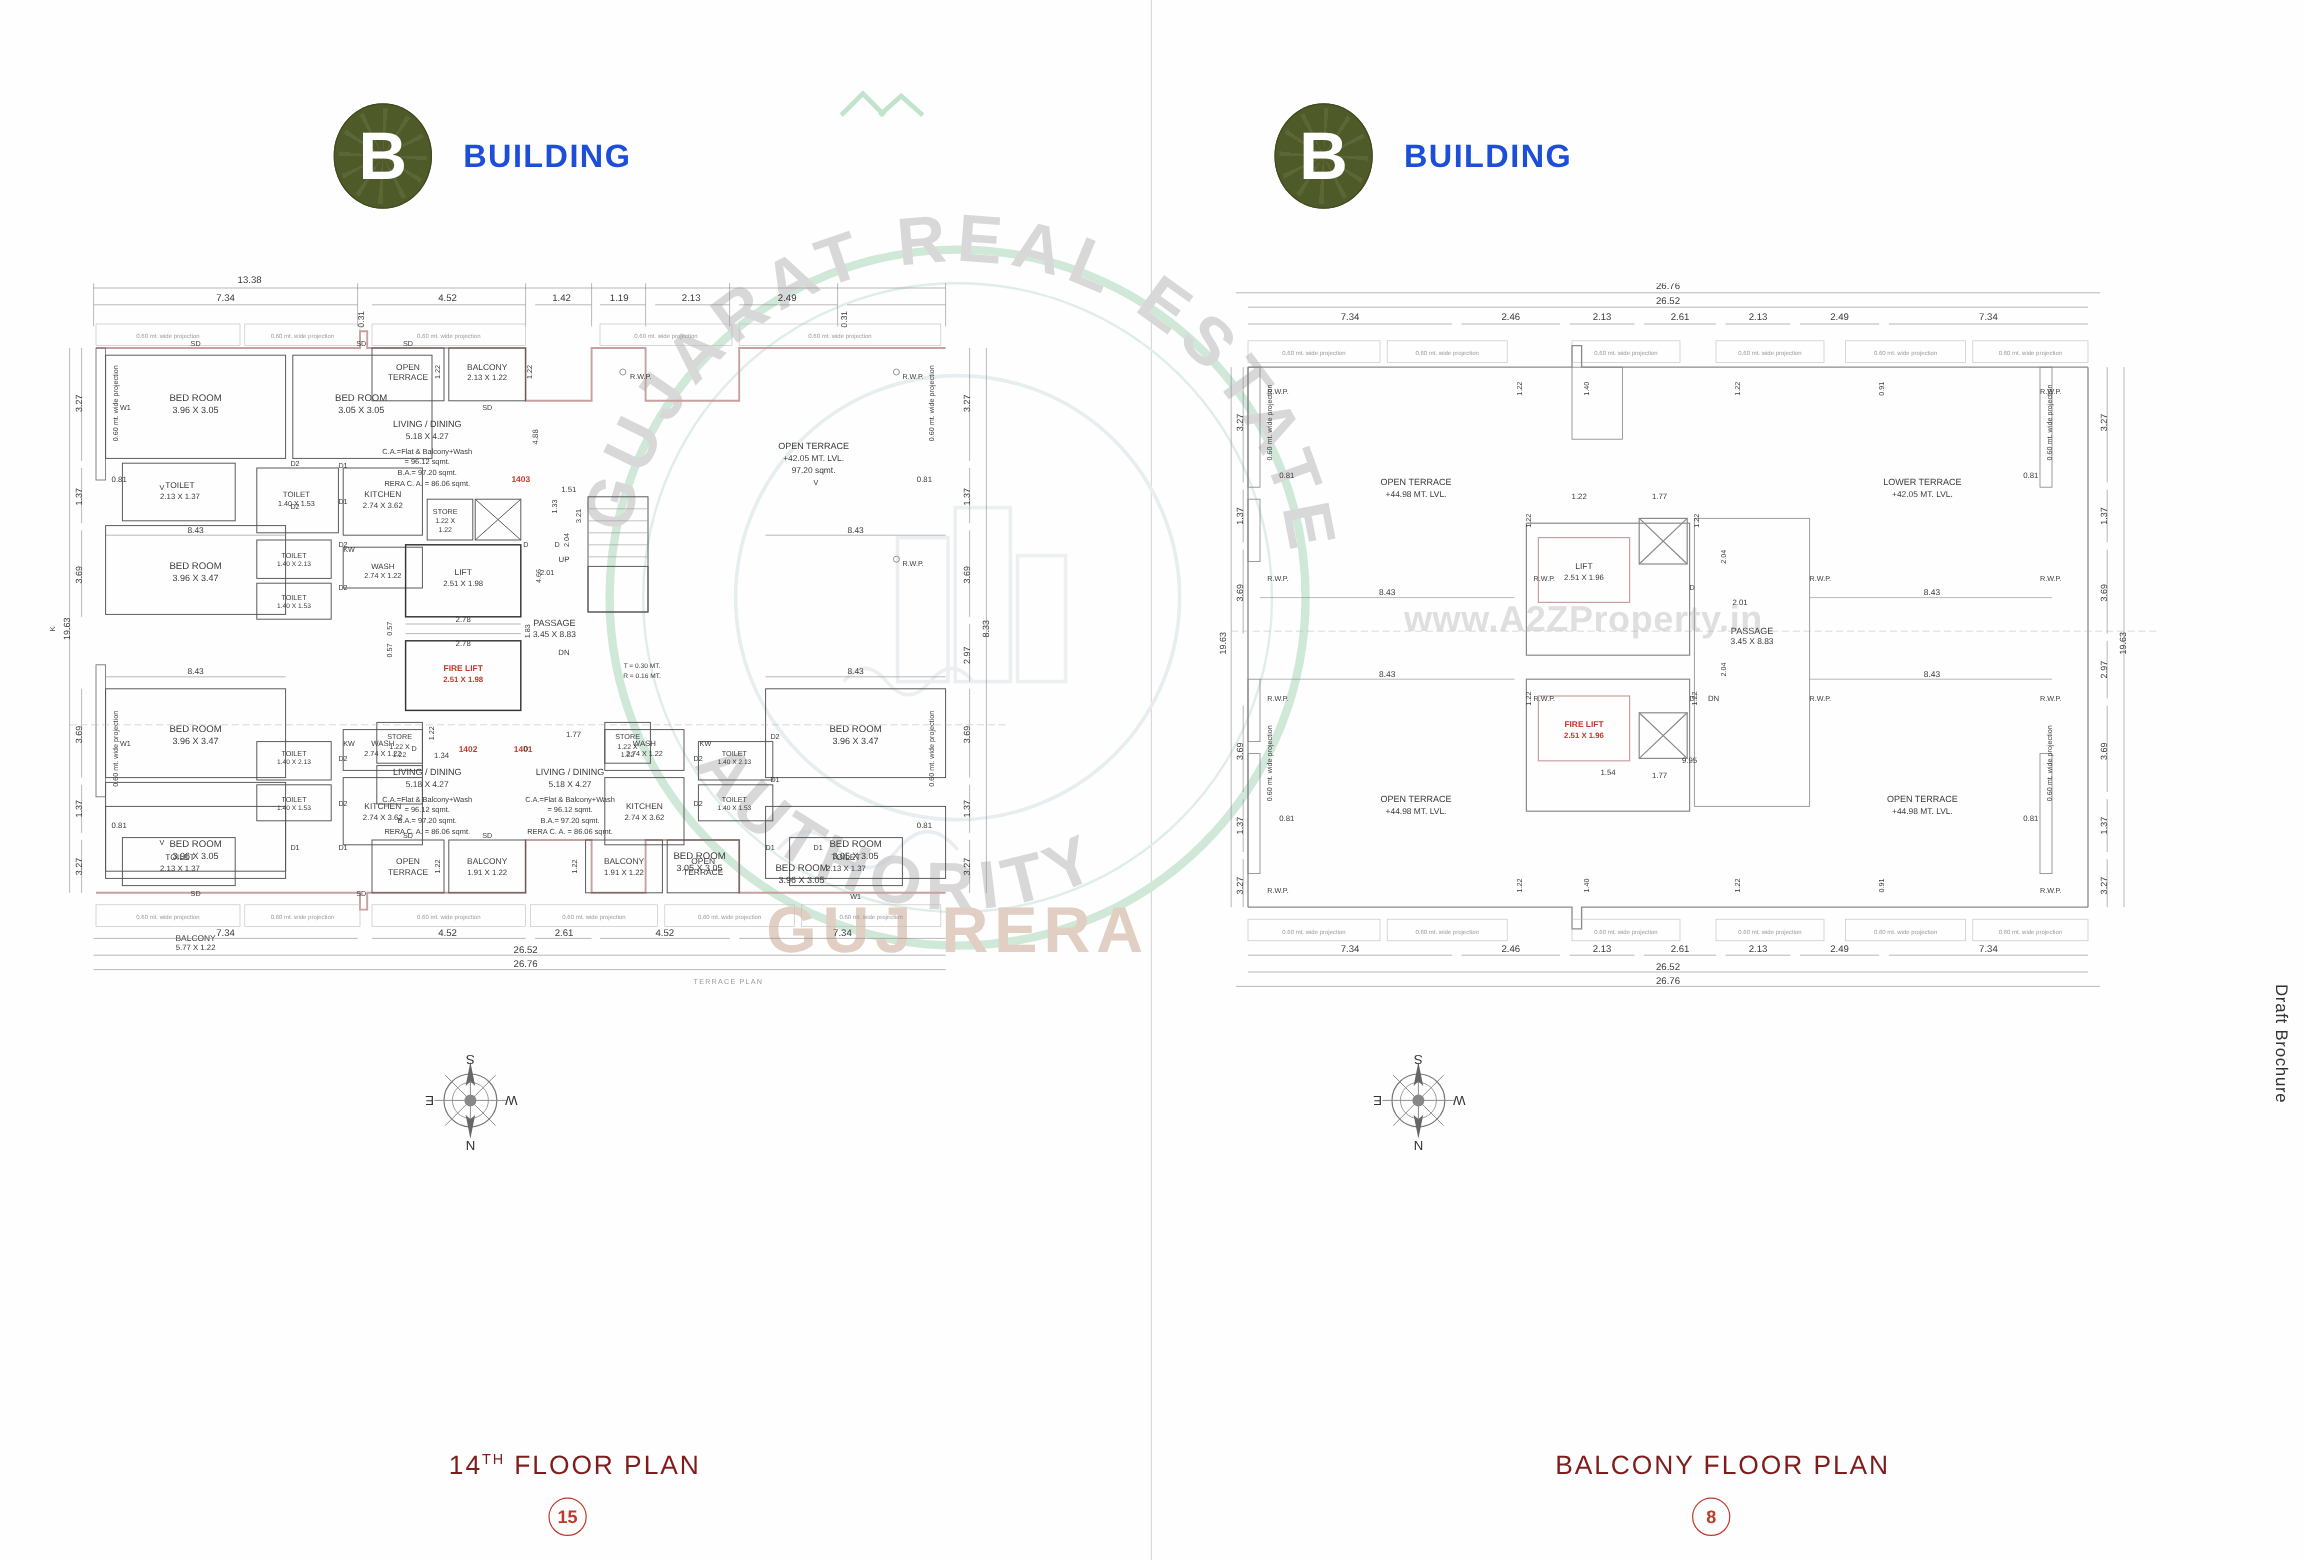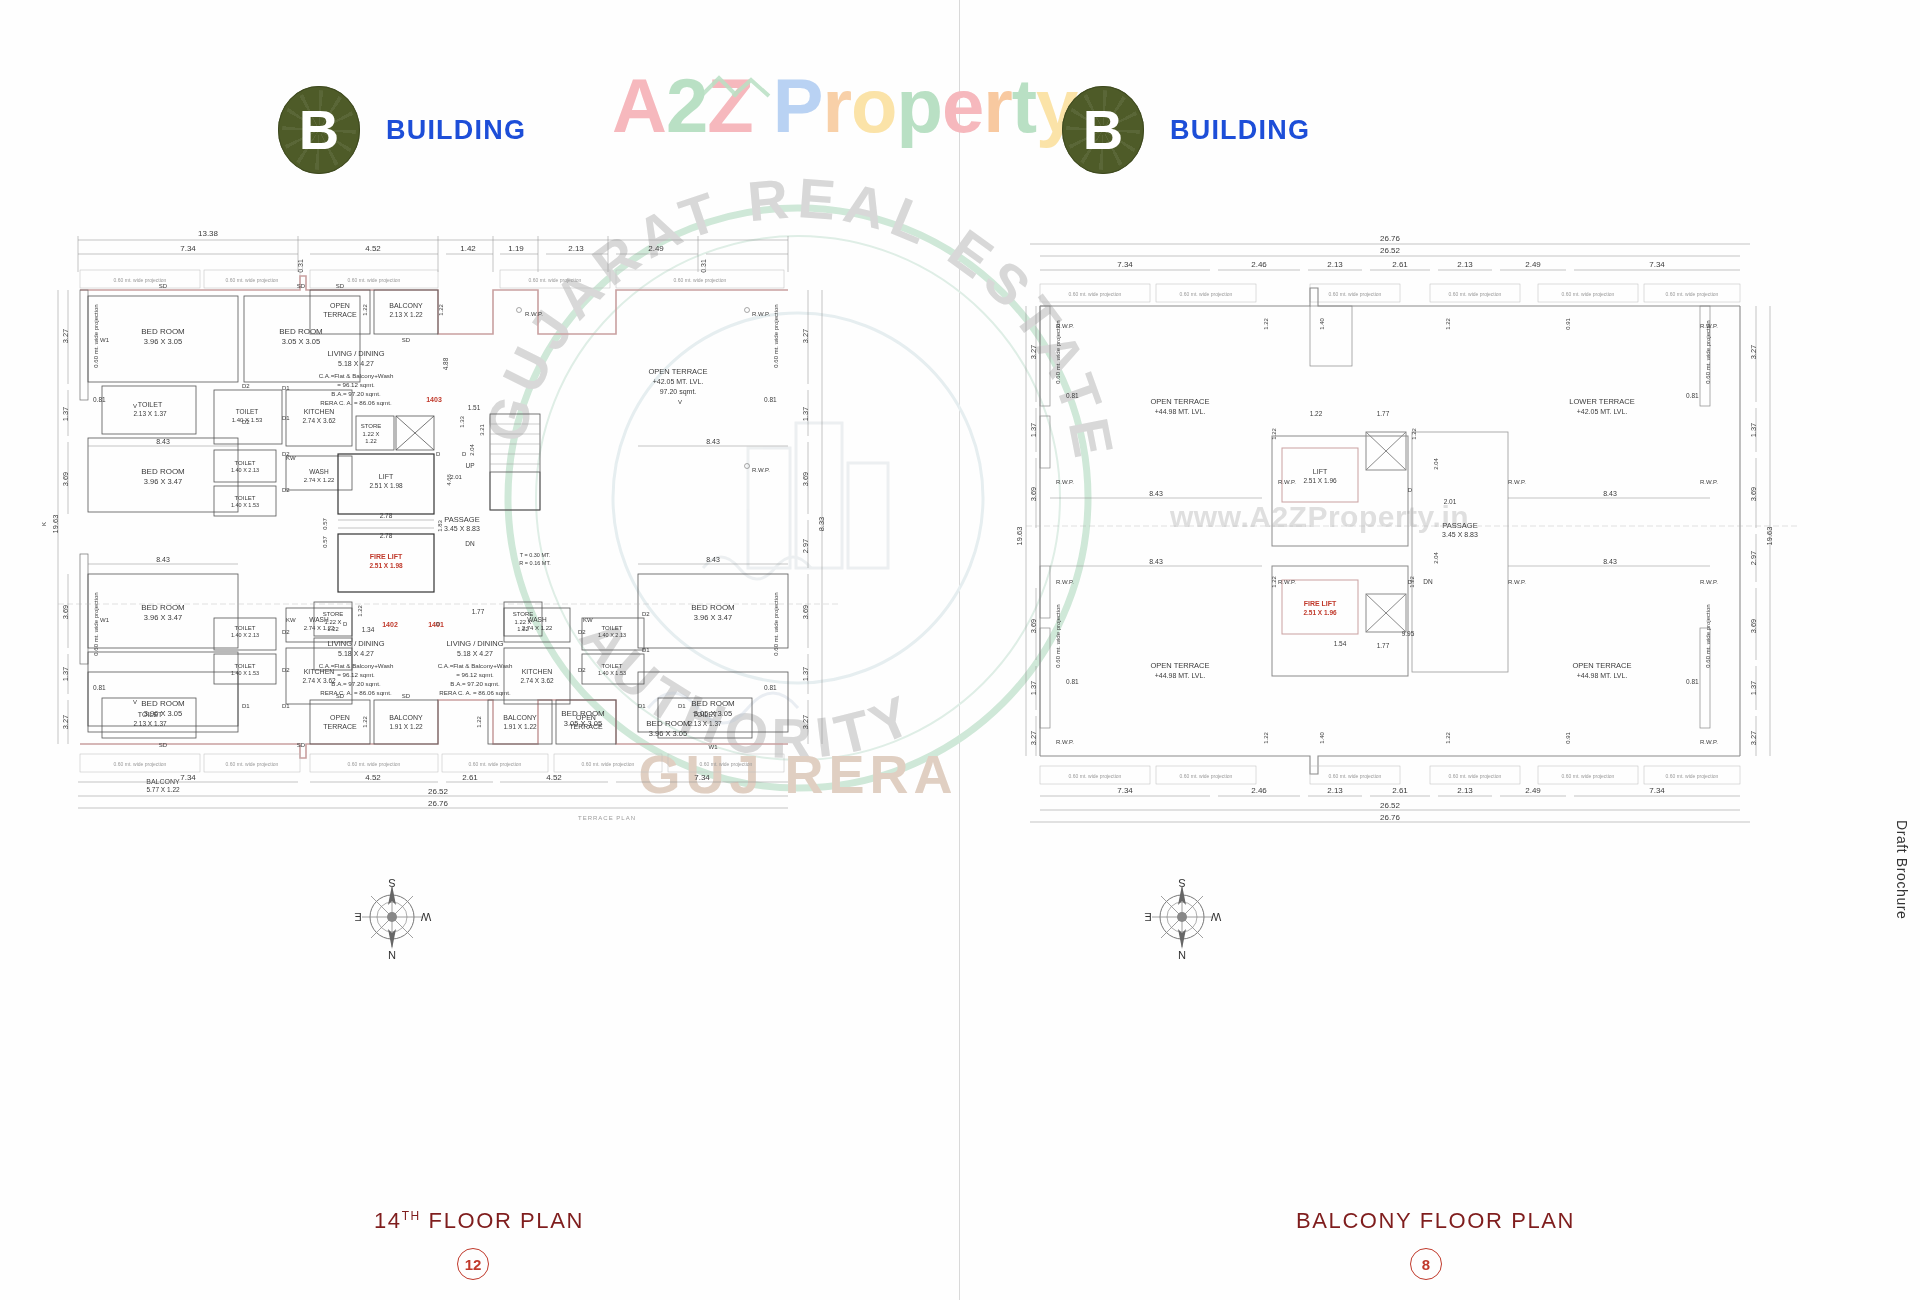--- a/index.html
+++ b/index.html
@@ -150,23 +150,20 @@
         <path d="M 255 420 q 18 -22 36 0 q 18 22 36 0 q 18 -22 36 0"></path>
       </g>
       <g opacity="0.3" fill="none" stroke="#b9c7d8" stroke-width="3">
         <path d="M 200 560 q 25 -30 50 0 q 25 30 50 0 q 25 -30 50 0"></path>
       </g>
     </svg>
   </div>
 
   <div class="www-wm">www.A2ZProperty.in</div>
 
-  <div class="a2z-logo">
-    <span class="l-a">A</span><span class="l-2">2</span><span class="l-z">Z</span><span>&nbsp;</span><span class="l-p">P</span><span class="l-r">r</span><span class="l-o">o</span><span class="l-pp">p</span><span class="l-e">e</span><span class="l-rr">r</span><span class="l-t">t</span><span class="l-y">y</span>
-  </div>
   <svg class="a2z-roof" viewBox="0 0 80 34">
     <path d="M 6 26 L 24 8 L 42 26" fill="none" stroke="#b9e0c4" stroke-width="4"></path>
     <path d="M 38 26 L 56 10 L 74 26" fill="none" stroke="#b9e0c4" stroke-width="4"></path>
   </svg>
 
   <div class="bldg-badge" style="left:278px; top:86px;">
     <div class="badge-circle">
       <span class="badge-letter">B</span>
     </div>
     <span class="badge-text">BUILDING</span>
@@ -890,21 +887,21 @@
       <text x="42" y="84" font-size="11" fill="#333" text-anchor="middle" font-family="Liberation Sans, sans-serif" transform="rotate(180 42 80)">N</text>
       <text x="8" y="46" font-size="11" fill="#333" text-anchor="middle" font-family="Liberation Sans, sans-serif" transform="rotate(180 8 42)">E</text>
       <text x="76" y="46" font-size="11" fill="#333" text-anchor="middle" font-family="Liberation Sans, sans-serif" transform="rotate(180 76 42)">W</text>
     </svg>
   </div>
 
   <div class="plan-title" style="left:374px; top:1208px;">
     <span>14</span><sup>TH</sup>
     <span>FLOOR PLAN</span>
   </div>
-  <div class="page-badge" style="left:457px; top:1248px;">12</div>
+  <div class="page-badge" style="left:457px; top:1248px;">15</div>
 
   <div class="plan-title" style="left:1296px; top:1208px;">
     <span>BALCONY</span>
     <span>FLOOR PLAN</span>
   </div>
   <div class="page-badge" style="left:1410px; top:1248px;">8</div>
 
 </div>
 
 </body></html>

